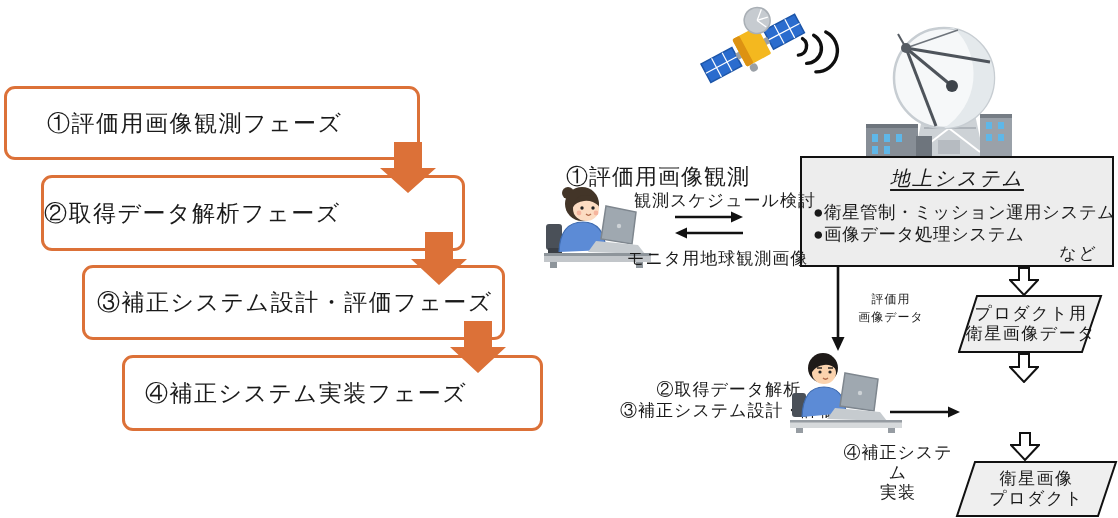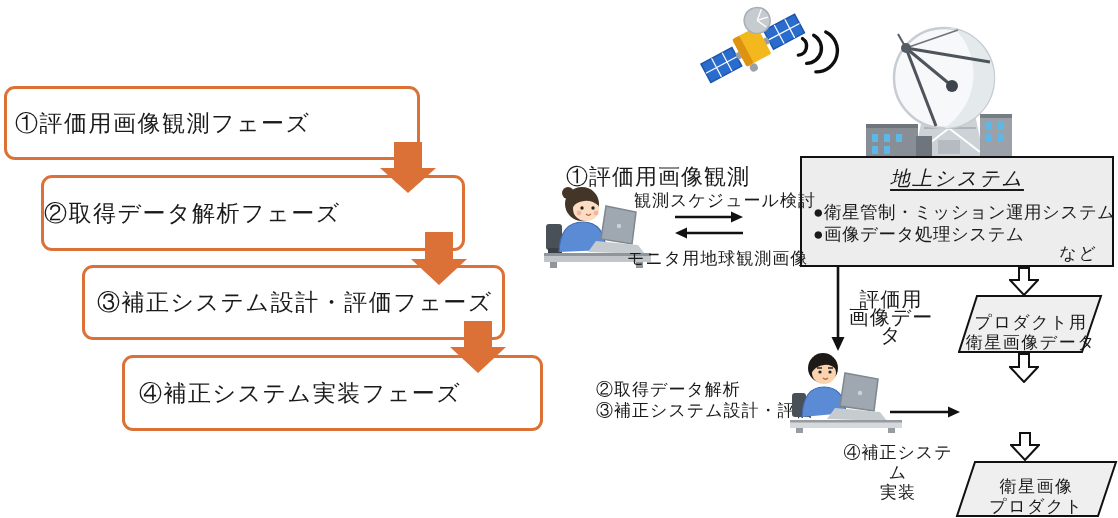--- a/index.html
+++ b/index.html
@@ -25,40 +25,40 @@
   .corr-box{
     position:absolute;left:963px;top:385px;width:129px;height:46px;
     box-sizing:border-box;background:#F0F0F0;border:2px solid #111;
     display:flex;align-items:center;justify-content:center;
     font-size:19px;letter-spacing:2px;
   }
   .corr-box span{text-decoration:underline;text-underline-offset:4px;}
   .pgram{position:absolute;}
   .pgram svg{position:absolute;left:0;top:0;}
   .pgram .ptxt{position:absolute;left:0;top:0;width:100%;height:100%;
-    display:flex;flex-direction:column;align-items:center;justify-content:flex-end;
+    display:flex;flex-direction:column;align-items:center;justify-content:center;
     font-size:17px;line-height:20px;letter-spacing:1.5px;text-align:center;}
   .lbl{position:absolute;font-size:17px;letter-spacing:1px;white-space:nowrap;}
   .lbl-center{text-align:center;white-space:normal;}
 </style>
 </head>
 <body>
 
 <div id="canvas">
 
-  <div class="phase-box" style="left:4px;top:86px;width:416px;height:74px;padding-left:8px;">
+  <div class="phase-box" style="left:4px;top:86px;width:416px;height:74px;padding-left:40px;">
     <span>①評価用画像観測フェーズ</span>
   </div>
   <div class="phase-box" style="left:41px;top:175px;width:424px;height:76px;">
     <span>②取得データ解析フェーズ</span>
   </div>
   <div class="phase-box" style="left:82px;top:265px;width:423px;height:75px;padding-left:12px;">
     <span>③補正システム設計・評価フェーズ</span>
   </div>
-  <div class="phase-box" style="left:122px;top:355px;width:421px;height:76px;padding-left:14px;">
+  <div class="phase-box" style="left:122px;top:355px;width:421px;height:76px;padding-left:20px;">
     <span>④補正システム実装フェーズ</span>
   </div>
 
   <svg class="abs" style="left:380px;top:142px;" width="56" height="51" viewBox="0 0 56 51">
     <polygon points="14,0 42,0 42,26 56,26 28,51 0,26 14,26" fill="#DC7138"></polygon>
   </svg>
   <svg class="abs" style="left:411px;top:232px;" width="56" height="53" viewBox="0 0 56 53">
     <polygon points="14,0 42,0 42,27 56,27 28,53 0,27 14,27" fill="#DC7138"></polygon>
   </svg>
   <svg class="abs" style="left:450px;top:321px;" width="56" height="52" viewBox="0 0 56 52">
@@ -166,21 +166,21 @@
   <svg class="abs" style="left:675px;top:227px;" width="68" height="12" viewBox="0 0 68 12">
     <line x1="68" y1="6" x2="12" y2="6" stroke="#111" stroke-width="2.6"></line>
     <polygon points="12,0.5 0,6 12,11.5" fill="#111"></polygon>
   </svg>
   <div class="lbl" style="left:627px;top:247px;">モニタ用地球観測画像</div>
 
   <svg class="abs" style="left:830px;top:267px;" width="16" height="84" viewBox="0 0 16 84">
     <line x1="8" y1="0" x2="8" y2="70" stroke="#111" stroke-width="2.6"></line>
     <polygon points="1.5,70 14.5,70 8,84" fill="#111"></polygon>
   </svg>
-  <div class="lbl lbl-center" style="left:843px;top:290px;width:96px;font-size:20px;line-height:18px;">
+  <div class="lbl lbl-center" style="left:843px;top:290px;width:96px;font-size:12px;line-height:18px;">
     <div>評価用</div>
     <div>画像データ</div>
   </div>
 
   <svg class="abs" style="left:1009px;top:267px;" width="30" height="29" viewBox="0 0 30 29">
     <polygon points="10,1 20,1 20,13 29,13 15,28 1,13 10,13" fill="#fff" stroke="#111" stroke-width="2"></polygon>
   </svg>
 
   <div class="pgram" style="left:958px;top:295px;width:146px;height:58px;">
     <svg width="146" height="58" viewBox="0 0 146 58">
@@ -189,21 +189,21 @@
     <div class="ptxt">
       <div>プロダクト用</div>
       <div>衛星画像データ</div>
     </div>
   </div>
 
   <svg class="abs" style="left:1009px;top:353px;" width="30" height="30" viewBox="0 0 30 30">
     <polygon points="10,1 20,1 20,14 29,14 15,29 1,14 10,14" fill="#fff" stroke="#111" stroke-width="2"></polygon>
   </svg>
 
-  <div class="lbl" style="left:596px;top:379px;line-height:21px;white-space:nowrap;">
+  <div class="lbl" style="left:620px;top:379px;line-height:21px;white-space:nowrap;text-align:center;">
     <div>②取得データ解析</div>
     <div>③補正システム設計・評価</div>
   </div>
 
   <svg class="abs" style="left:788px;top:353px;" width="118" height="80" viewBox="0 0 118 80">
     <rect x="4" y="40" width="14" height="24" rx="3" fill="#4A5058"></rect>
     <path d="M14,64 Q15,34 36,34 Q56,34 58,60 Z" fill="#5C8BD6"></path>
     <path d="M14,64 Q15,34 36,34 Q56,34 58,60" fill="none" stroke="#3E6BB0" stroke-width="1.2"></path>
     <circle cx="35" cy="15" r="15" fill="#1E1A18"></circle>
     <ellipse cx="36" cy="20" rx="12" ry="11" fill="#FBD3AE"></ellipse>

